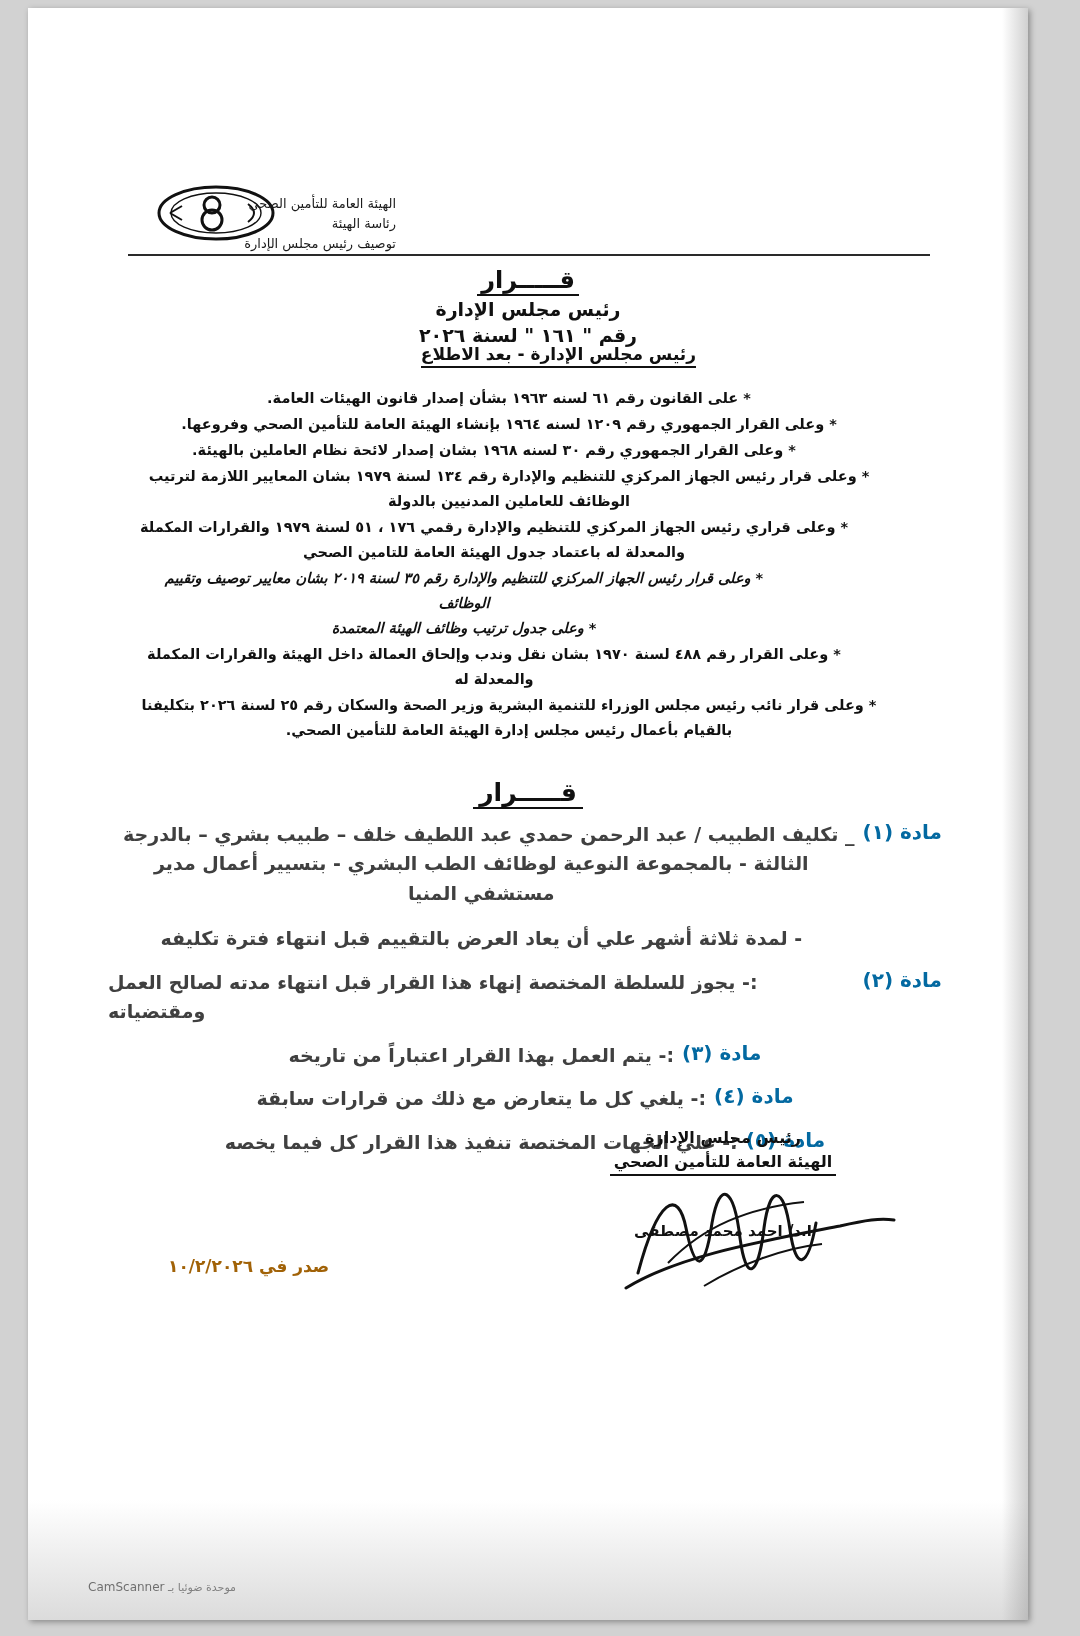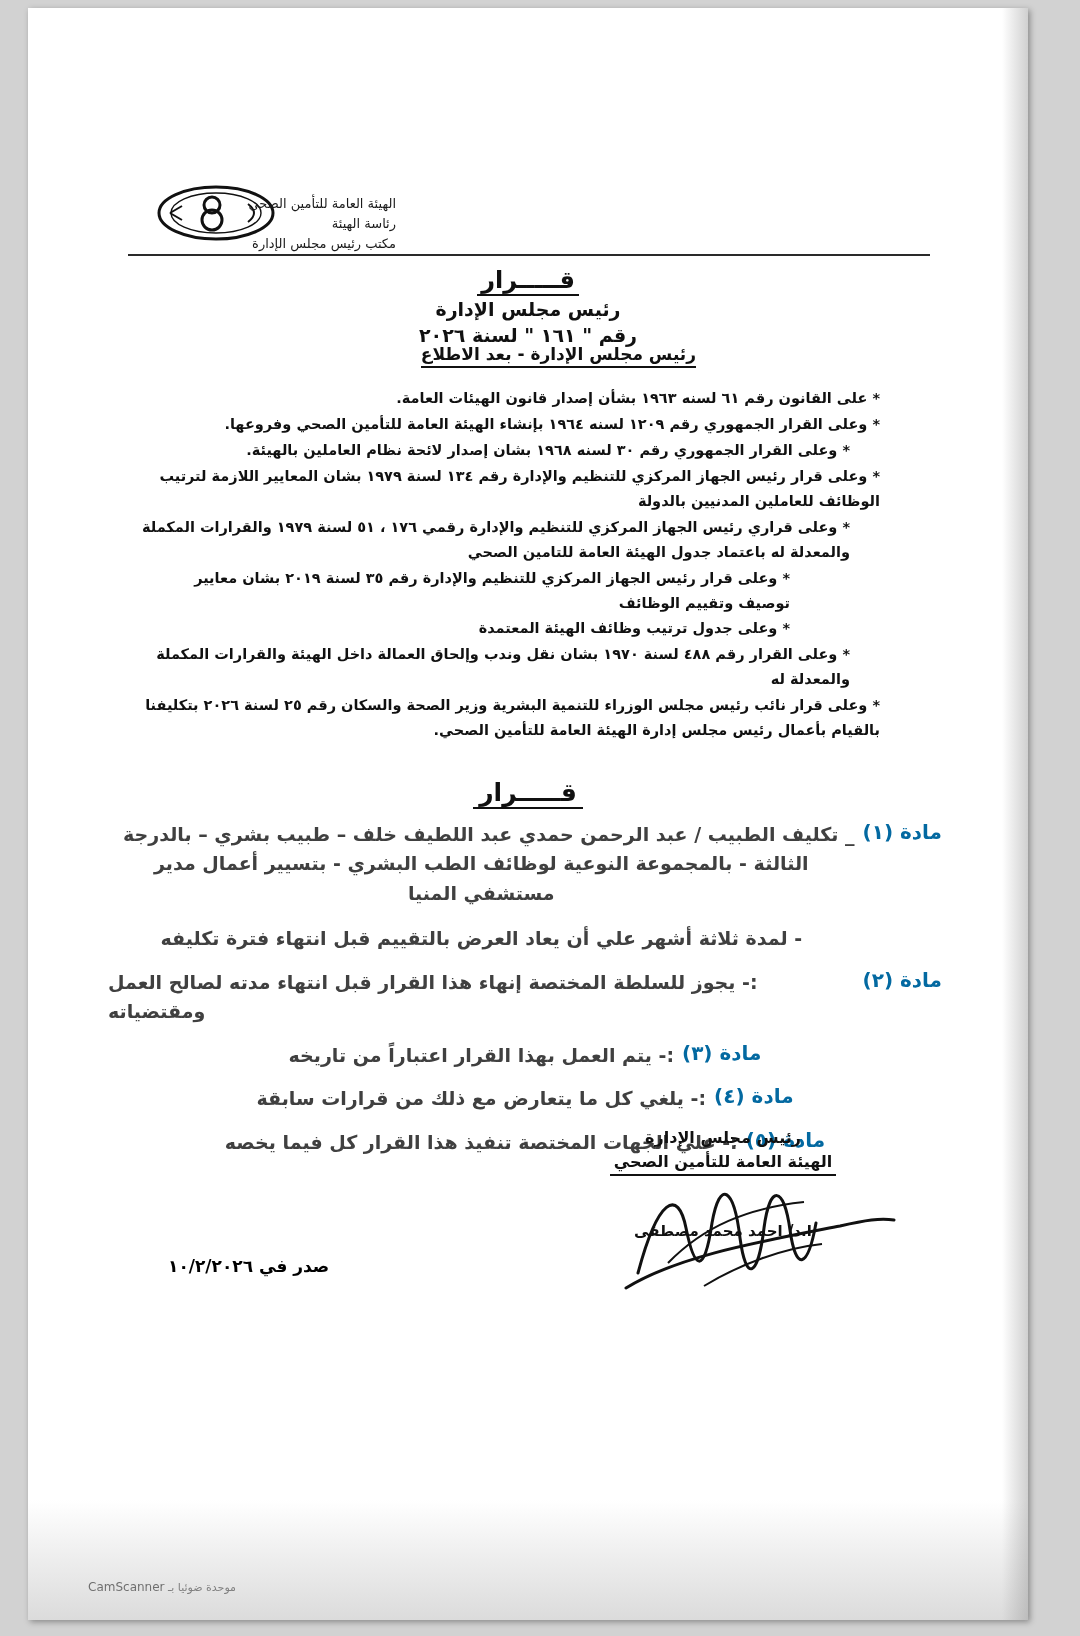--- a/index.html
+++ b/index.html
@@ -144,25 +144,26 @@
     left: 110px;
     direction: rtl;
     text-align: right;
   }
   .pre-line {
     font-size: 14.5px;
     line-height: 1.72;
     color: #111;
     font-weight: bold;
     margin-bottom: 1px;
+    text-align: center;
   }
   .pre-line.i1 { padding-right: 28px; }
   .pre-line.i2 { padding-right: 58px; }
   .pre-line.i3 { padding-right: 88px; }
-  .pre-line.i4 { padding-right: 118px; }
+  .pre-line.i4 { padding-right: 118px; font-style: italic; }
 
   
   .qarar2 {
     position: absolute;
     top: 770px;
     left: 0;
     width: 100%;
     text-align: center;
     font-size: 25px;
     font-weight: bold;
@@ -243,21 +244,21 @@
     width: 300px;
     height: 130px;
     pointer-events: none;
   }
   .issued {
     position: absolute;
     top: 1248px;
     left: 140px;
     font-size: 17px;
     font-weight: bold;
-    color: #000000;
+    color: #a16207;
     direction: rtl;
   }
   .camscanner {
     position: absolute;
     bottom: 26px;
     left: 60px;
     font-size: 11px;
     color: #555;
     direction: rtl;
   }
@@ -278,21 +279,21 @@
             <circle cx="56" cy="23" r="8" fill="none" stroke="#111" stroke-width="3"></circle>
             <circle cx="56" cy="38" r="10" fill="none" stroke="#111" stroke-width="3"></circle>
             <path d="M14 31 L26 24 M14 31 L26 38" stroke="#111" stroke-width="2" fill="none"></path>
             <path d="M92 22 q12 9 0 18" stroke="#111" stroke-width="2" fill="none"></path>
           </svg>
         </div>
         <div class="org-wrap" style="right:560px;width:340px;text-align:center">
           <div class="org-lines">
             <div>الهيئة العامة للتأمين الصحي</div>
             <div>رئاسة الهيئة</div>
-            <div>مكتب رئيس مجلس الإدارة</div>
+            <div>توصيف رئيس مجلس الإدارة</div>
           </div>
         </div>
       </div>
       <div class="hr-main"></div>
 
       <div class="title-block">
         <div class="title-qarar">
           <span class="u">قـــــرار</span>
         </div>
         <div class="title-sub">رئيس مجلس الإدارة</div>

